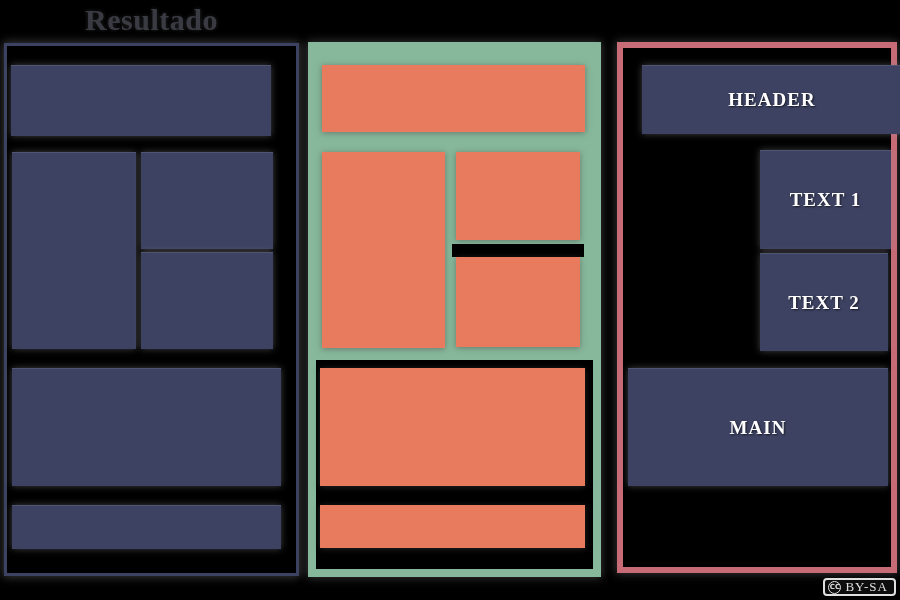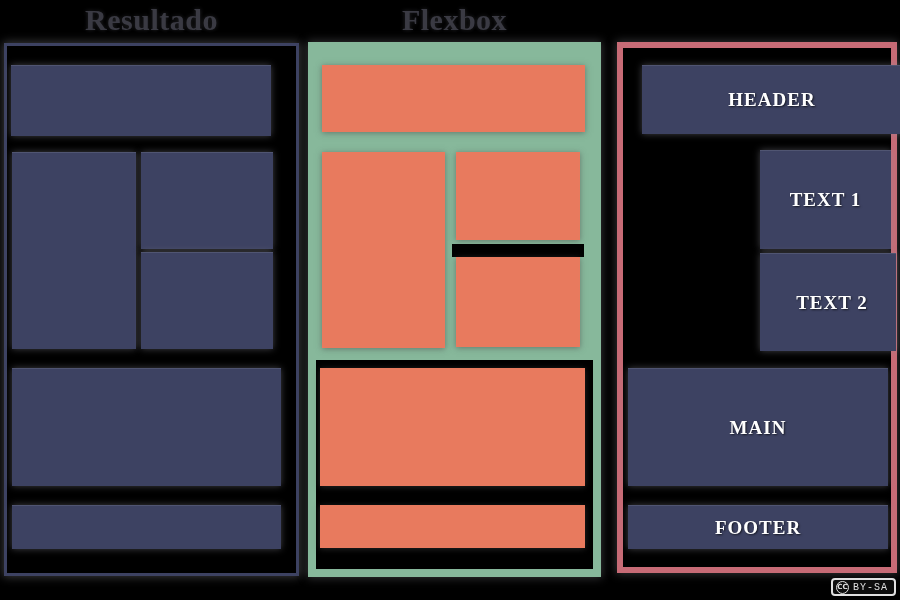--- a/index.html
+++ b/index.html
@@ -74,53 +74,52 @@
   .f-article{left:6px;  top:2px;   width:123px;height:196px;}
   .f-text1  {left:140px;top:2px;   width:124px;height:88px;}
   .f-gap    {left:136px;top:94px;  width:132px;height:13px;}
   .f-text2  {left:140px;top:107px; width:124px;height:90px;}
   .f-main   {left:4px;  top:318px; width:265px;height:118px;}
   .f-footer {left:4px;  top:455px; width:265px;height:43px;}
   
   .g-header {left:19px;  top:17px;  width:260px;height:68px;}
   .g-article{left:5px;  top:102px; width:124px;height:200px;}
   .g-text1  {left:137px;top:102px; width:131px;height:98px;}
-  .g-text2  {left:137px;top:205px; width:128px;height:97px;padding-left:8px;}
+  .g-text2  {left:137px;top:205px; width:128px;height:97px;}
   .g-main   {left:5px;  top:320px; width:260px;height:117px;}
   .g-footer {left:5px;  top:457px; width:260px;height:43px;}
   
   .cc-badge{
     position:absolute;right:4px;bottom:4px;height:18px;
     display:flex;align-items:center;gap:4px;
     padding:1px 6px 1px 3px;
     border:2px solid var(--badge-border,#e0e0e0);
     border-radius:4px;background:#0d0d0d;
     box-sizing:border-box;
   }
   .cc-circle{
     width:13px;height:13px;border-radius:50%;
     border:1.5px solid var(--badge-border,#e0e0e0);
     display:flex;align-items:center;justify-content:center;
     font-family:"DejaVu Sans", sans-serif;
     font-size:7px;font-weight:700;color:var(--badge-border,#e0e0e0);
     box-sizing:border-box;
   }
   .cc-text{
-    font-family:Liberation Mono, monospace;
-    font-size:10px;letter-spacing:1px;
+    font-family:Liberation Serif, serif;
+    font-size:13px;letter-spacing:1px;
     color:var(--badge-border,#e0e0e0);
   }
 </style>
 </head>
 <body>
 
 <div id="stage">
 
   <div class="col-title" style="left:4px;width:295px;">Resultado</div>
-  <div class="col-title" style="left:308px;width:293px;">Flexbox</div>
 
   <div class="panel panel-result">
     <div class="abs navy-box r-header"></div>
     <div class="abs navy-box r-article"></div>
     <div class="abs navy-box r-text1"></div>
     <div class="abs navy-box r-text2"></div>
     <div class="abs navy-box r-main"></div>
     <div class="abs navy-box r-footer"></div>
   </div>
 
@@ -144,23 +143,20 @@
     </div>
     <div class="abs navy-box labeled g-text1">
       <span class="box-label">TEXT 1</span>
     </div>
     <div class="abs navy-box labeled g-text2">
       <span class="box-label">TEXT 2</span>
     </div>
     <div class="abs navy-box labeled g-main">
       <span class="box-label">MAIN</span>
     </div>
-    <div class="abs navy-box labeled g-footer">
-      <span class="box-label">FOOTER</span>
-    </div>
   </div>
 
   <div class="cc-badge">
     <span class="cc-circle">CC</span>
     <span class="cc-text">BY-SA</span>
   </div>
 
 </div>
 
 </body></html>

